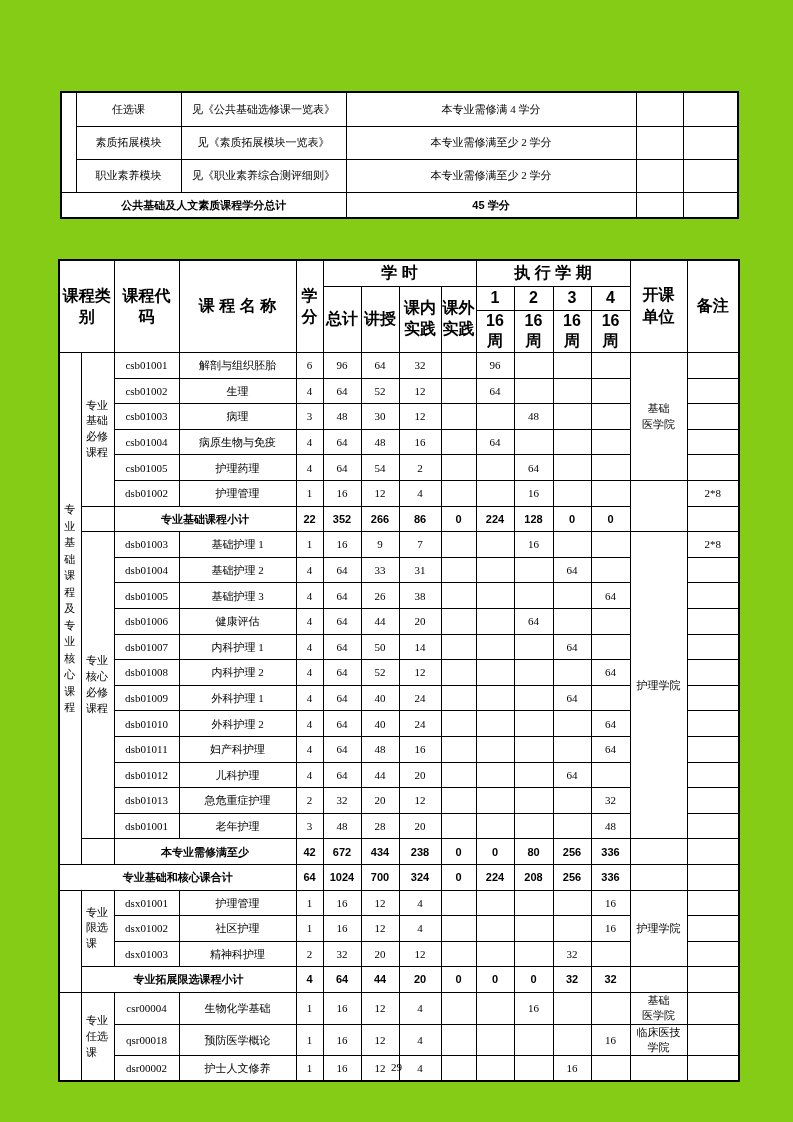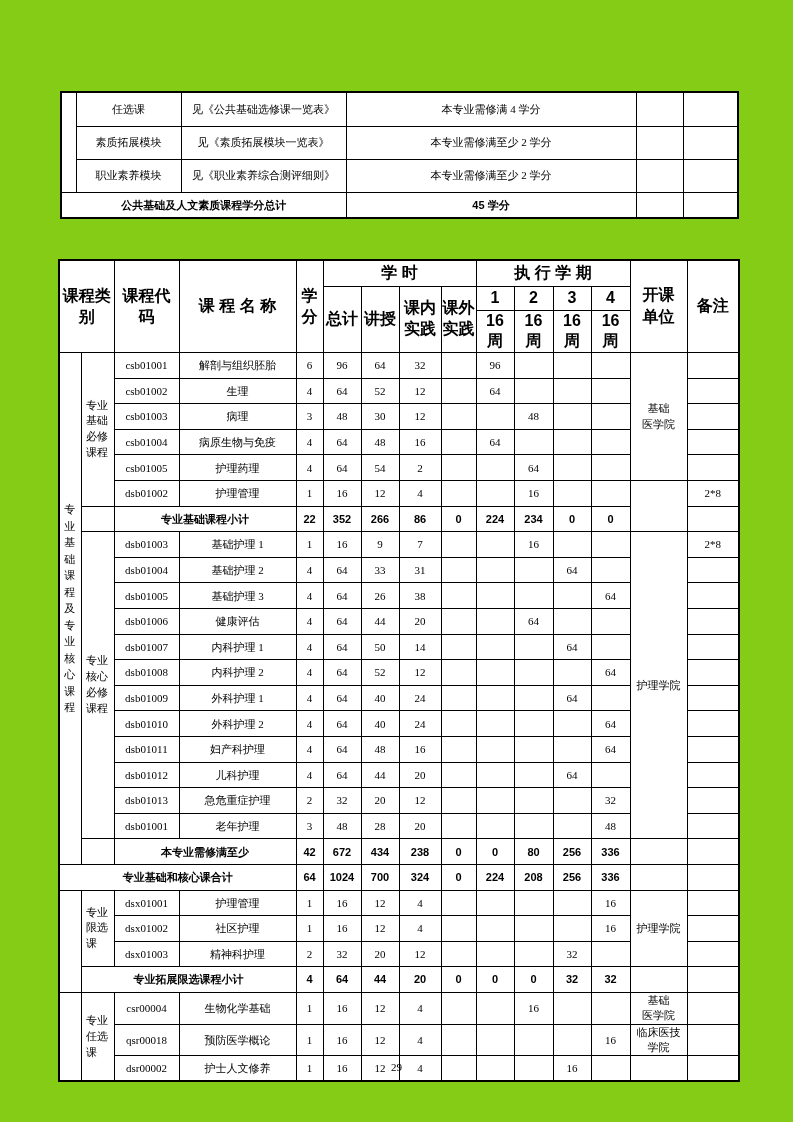--- a/index.html
+++ b/index.html
@@ -230,21 +230,21 @@
         </tr>
         <tr>
           <td><span class="ct"></span></td>
           <td colspan="2" class="b"><span class="ct">专业基础课程小计</span></td>
           <td class="b"><span class="ct">22</span></td>
           <td class="b"><span class="ct">352</span></td>
           <td class="b"><span class="ct">266</span></td>
           <td class="b"><span class="ct">86</span></td>
           <td class="b"><span class="ct">0</span></td>
           <td class="b"><span class="ct">224</span></td>
-          <td class="b"><span class="ct">234</span></td>
+          <td class="b"><span class="ct">128</span></td>
           <td class="b"><span class="ct">0</span></td>
           <td class="b"><span class="ct">0</span></td>
           <td><span class="ct"></span></td>
         </tr>
         <tr>
           <td rowspan="12" class="v2"><span class="ct">专业核心必修课程</span></td>
           <td><span class="ct">dsb01003</span></td>
           <td><span class="ct">基础护理 1</span></td>
           <td><span class="ct">1</span></td>
           <td><span class="ct">16</span></td>

